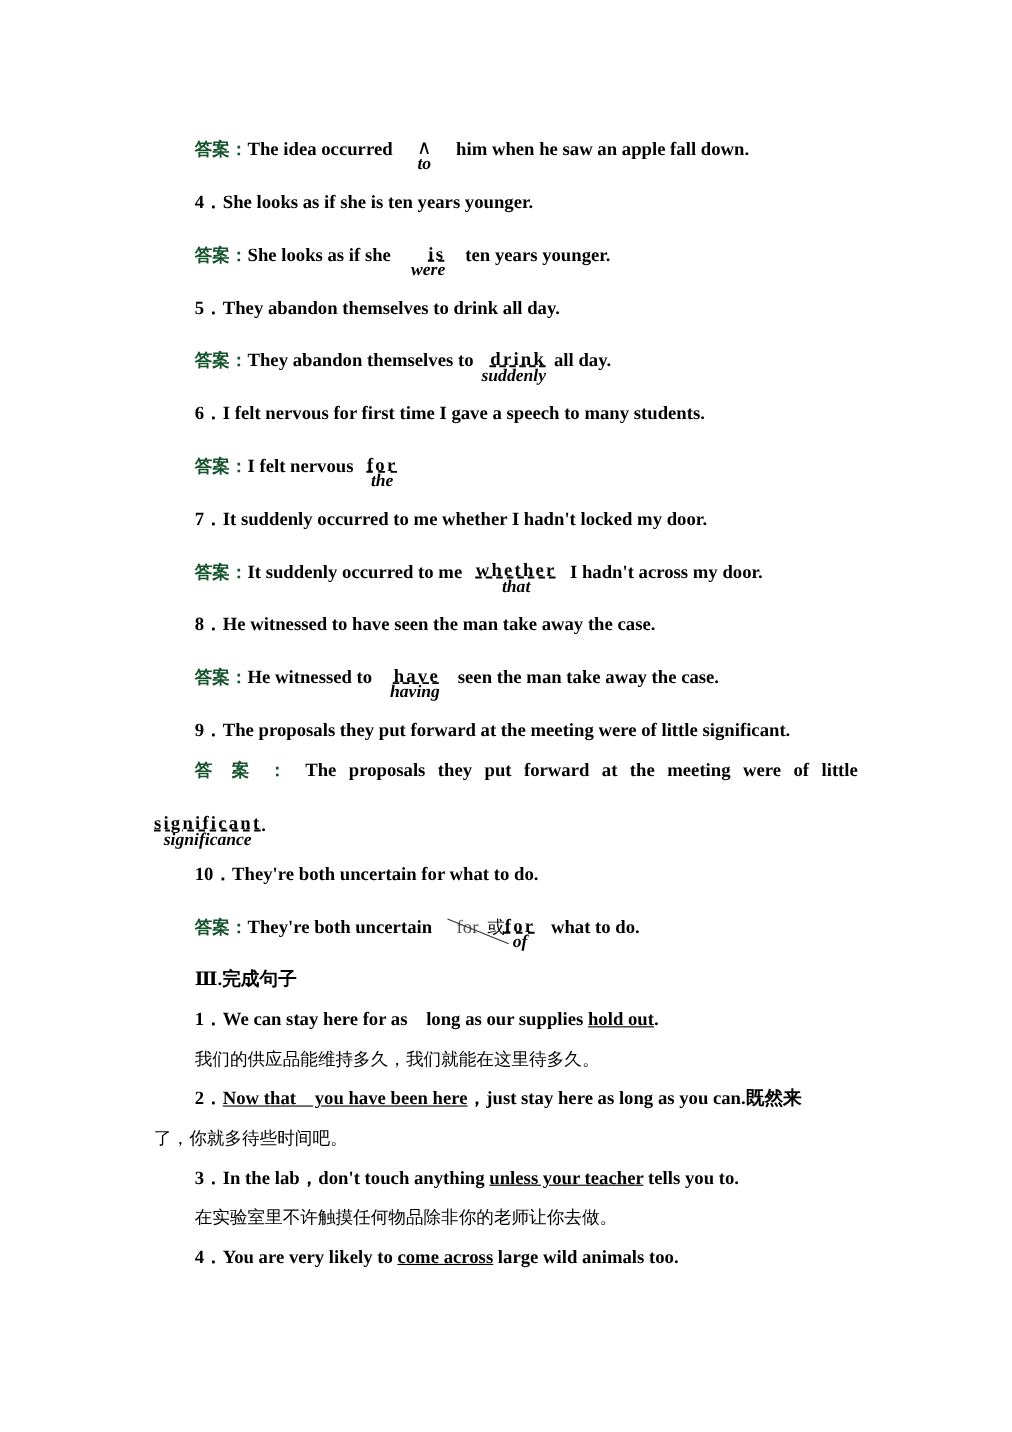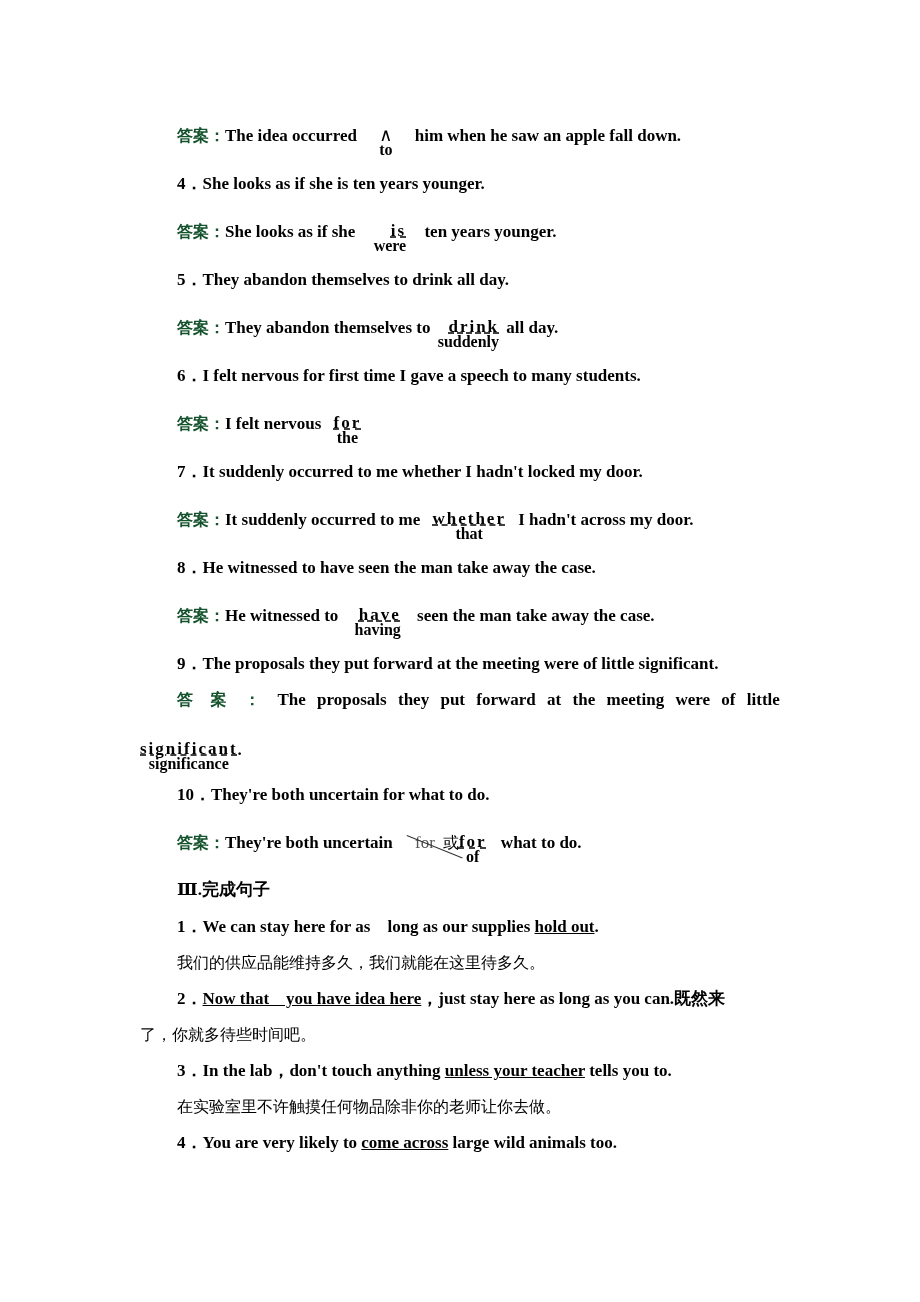--- a/index.html
+++ b/index.html
@@ -6,21 +6,21 @@
   body {
     width: 920px; height: 1302px; position: relative; overflow: hidden;
     font-family: "Liberation Serif", "DejaVu Serif", serif;
     font-weight: bold; color: #000; font-size: 17px;
   }
   .line { position: absolute; white-space: nowrap; line-height: 20px; }
   .ans { color: #14532d; font-family: "DejaVu Sans", sans-serif; font-weight: bold; font-size: 16px; }
   .ans-spread { letter-spacing: 6px; text-align: center; }
   .corr { display: inline-block; position: relative; text-align: center; vertical-align: top; margin: 0 6px; }
   .corr .top { display: block; letter-spacing: 2px; text-decoration: underline; text-decoration-style: dashed; line-height: 18px; text-align: right; }
-  .corr .bot { display: block; line-height: 12px; font-size: 16px; }
+  .corr .bot { display: block; line-height: 12px; font-size: 16px; font-style: italic; }
   .caret { display: block; font-weight: normal; font-size: 18px; line-height: 18px; font-family: "DejaVu Sans", sans-serif; }
   .strike { font-weight: normal; color: #555; position: relative; display: inline-block; padding: 0 8px; }
   .strike::after { content: ""; position: absolute; left: 0; top: 2px; width: 60px; border-top: 1px solid #333; transform: rotate(22deg); transform-origin: left top; }
   .u { text-decoration: underline; }
   .cn { font-family: "DejaVu Sans", sans-serif; font-weight: normal; font-size: 16px; }
   .justify { width: 603px; display: flex; justify-content: space-between; }
 </style>
 </head>
 <body>
 
@@ -107,21 +107,21 @@
 <div class="line" style="left:177px; top:880px;">
   <span>Ⅲ.完成句子</span>
 </div>
 
 <div class="line" style="left:177px; top:917px;">
   <span>1．</span><span style="white-space:pre;">We can stay here for as    long as our supplies </span><span class="u">hold out</span><span>.</span>
 </div>
 <div class="line cn" style="left:177px; top:953px;">我们的供应品能维持多久，我们就能在这里待多久。</div>
 
 <div class="line" style="left:177px; top:989px;">
-  <span>2．</span><span class="u" style="white-space:pre;">Now that    you have idea here</span><span>，just stay here as long as you can.既然来</span>
+  <span>2．</span><span class="u" style="white-space:pre;">Now that    you have been here</span><span>，just stay here as long as you can.既然来</span>
 </div>
 <div class="line cn" style="left:140px; top:1025px;">了，你就多待些时间吧。</div>
 
 <div class="line" style="left:177px; top:1061px;">
   <span>3．</span><span style="white-space:pre;">In the lab，don't touch anything </span><span class="u">unless your teacher</span><span style="white-space:pre;"> tells you to.</span>
 </div>
 <div class="line cn" style="left:177px; top:1097px;">在实验室里不许触摸任何物品除非你的老师让你去做。</div>
 
 <div class="line" style="left:177px; top:1133px;">
   <span>4．</span><span style="white-space:pre;">You are very likely to </span><span class="u">come across</span><span style="white-space:pre;"> large wild animals too.</span>

